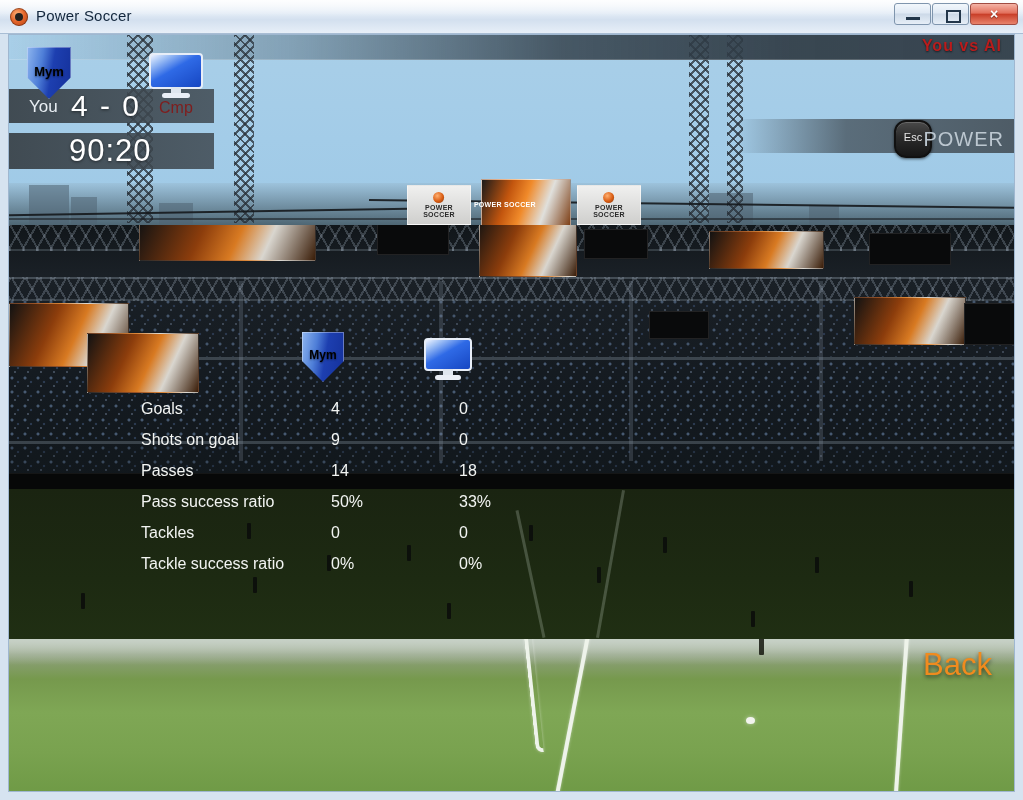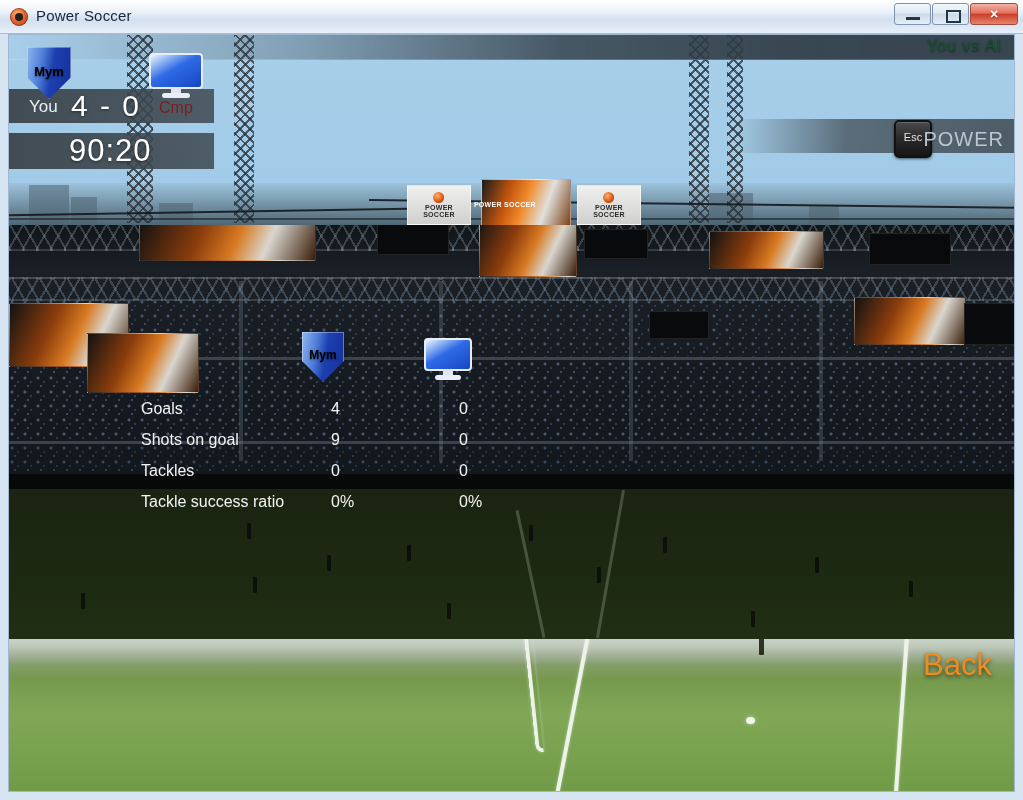--- a/index.html
+++ b/index.html
@@ -99,21 +99,21 @@
     background:linear-gradient(180deg,rgba(200,210,200,.95),rgba(140,160,130,0));}
   .pline{position:absolute;background:#eef3ea;box-shadow:0 0 3px rgba(255,255,255,.45);}
   .ball2{position:absolute;width:9px;height:7px;border-radius:50%;background:#f2f4ee;
     box-shadow:0 0 4px rgba(255,255,255,.5);}
   .ref{position:absolute;width:5px;height:20px;background:#15180f;border-radius:1px;opacity:.85;}
 
   
   .topbar{position:absolute;left:0;top:0;width:100%;height:24px;
     background:linear-gradient(90deg,rgba(40,52,62,0) 0%,rgba(44,56,66,.30) 28%,rgba(46,58,68,.80) 55%,rgba(48,60,70,.93) 78%,rgba(50,62,72,.95) 100%);
     border-bottom:1px solid rgba(255,255,255,.18);}
-  .vs{position:absolute;right:12px;top:2px;font-size:16px;font-weight:normal;color:#14532d;
+  .vs{position:absolute;right:12px;top:2px;font-size:16px;font-weight:bold;color:#b91c1c;
     letter-spacing:1px;text-shadow:0 1px 2px rgba(0,0,0,.6);}
 
   
   .scorebar{position:absolute;left:0;top:54px;width:205px;height:34px;
     background:linear-gradient(90deg,rgba(56,64,70,.92),rgba(64,74,82,.86));}
   .timebar{position:absolute;left:0;top:98px;width:205px;height:36px;
     background:linear-gradient(90deg,rgba(56,64,70,.92),rgba(64,74,82,.86));}
   .lbl-you{position:absolute;left:20px;top:62px;font-size:17px;color:#e8eef3;}
   .score{position:absolute;left:62px;top:54px;font-size:30px;color:#ffffff;letter-spacing:2px;
     text-shadow:0 1px 3px rgba(0,0,0,.5);}
@@ -133,21 +133,21 @@
   .monitor .sc{position:absolute;left:0;top:0;width:54px;height:36px;border-radius:4px;
     background:linear-gradient(150deg,#eef3ff 0%,#9fc0f5 18%,#2f6ae6 45%,#1646c2 100%);
     border:2px solid #e8eef8;box-sizing:border-box;}
   .monitor .nk{position:absolute;left:22px;top:34px;width:10px;height:7px;background:#dfe6ef;}
   .monitor .bs{position:absolute;left:13px;top:40px;width:28px;height:5px;border-radius:3px;
     background:#e9eef6;}
 
   
   .menurow{position:absolute;right:0;top:84px;width:280px;height:34px;
     background:linear-gradient(90deg,rgba(60,70,78,0),rgba(62,72,80,.72) 40%,rgba(66,76,84,.88));}
-  .esckey{position:absolute;right:82px;top:85px;width:34px;height:34px;border-radius:5px;
+  .esckey{position:absolute;right:82px;top:85px;width:34px;height:34px;border-radius:12px;
     background:linear-gradient(180deg,#4a4a4a 0%,#2b2b2b 45%,#161616 100%);
     border:2px solid #111;box-shadow:0 1px 3px rgba(0,0,0,.6),inset 0 1px 0 rgba(255,255,255,.18);}
   .esckey span{position:absolute;left:0;right:0;top:9px;text-align:center;font-size:11px;color:#e6e6e6;}
   .menutxt{position:absolute;right:10px;top:93px;font-size:20px;color:#bcc7d0;letter-spacing:1px;}
 
   
   .statstitle{position:absolute;left:45px;top:215px;font-size:31px;color:#fdfdfd;
     text-shadow:0 2px 5px rgba(0,0,0,.75);}
   .hdr-crest{position:absolute;left:293px;top:297px;width:42px;height:50px;}
   .hdr-mon{position:absolute;left:415px;top:303px;width:48px;height:42px;}
@@ -319,20 +319,30 @@
         <div class="sname">Goals</div>
         <div class="sv1">4</div>
         <div class="sv2">0</div>
       </div>
       <div class="srow">
         <div class="sname">Shots on goal</div>
         <div class="sv1">9</div>
         <div class="sv2">0</div>
       </div>
       <div class="srow">
+        <div class="sname">Passes</div>
+        <div class="sv1">14</div>
+        <div class="sv2">18</div>
+      </div>
+      <div class="srow">
+        <div class="sname">Pass success ratio</div>
+        <div class="sv1">50%</div>
+        <div class="sv2">33%</div>
+      </div>
+      <div class="srow">
         <div class="sname">Tackles</div>
         <div class="sv1">0</div>
         <div class="sv2">0</div>
       </div>
       <div class="srow">
         <div class="sname">Tackle success ratio</div>
         <div class="sv1">0%</div>
         <div class="sv2">0%</div>
       </div>
     </div>

